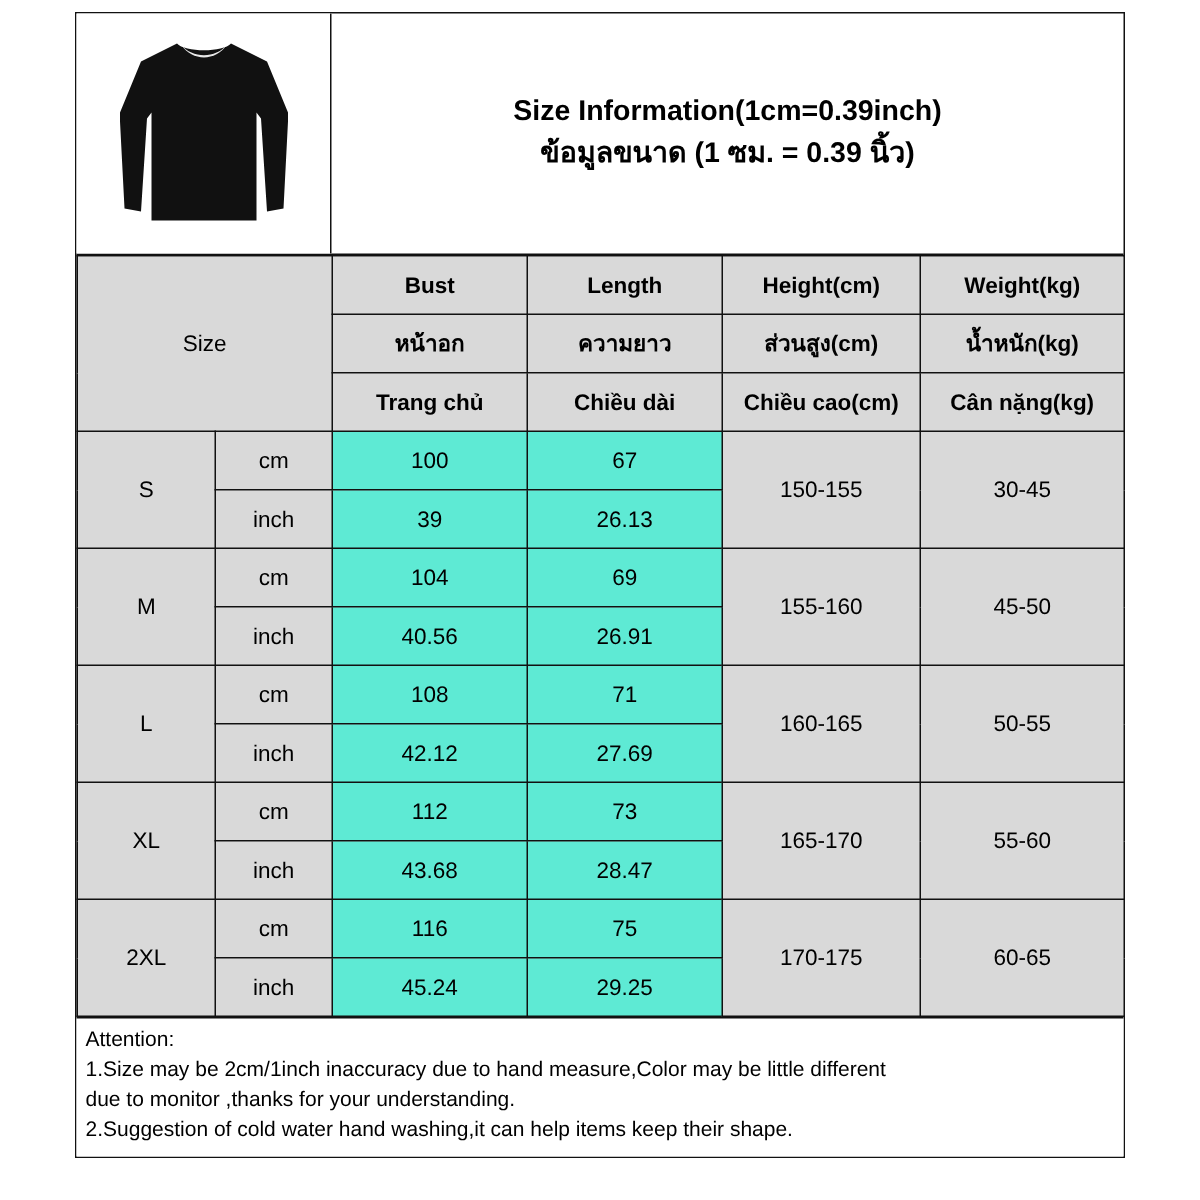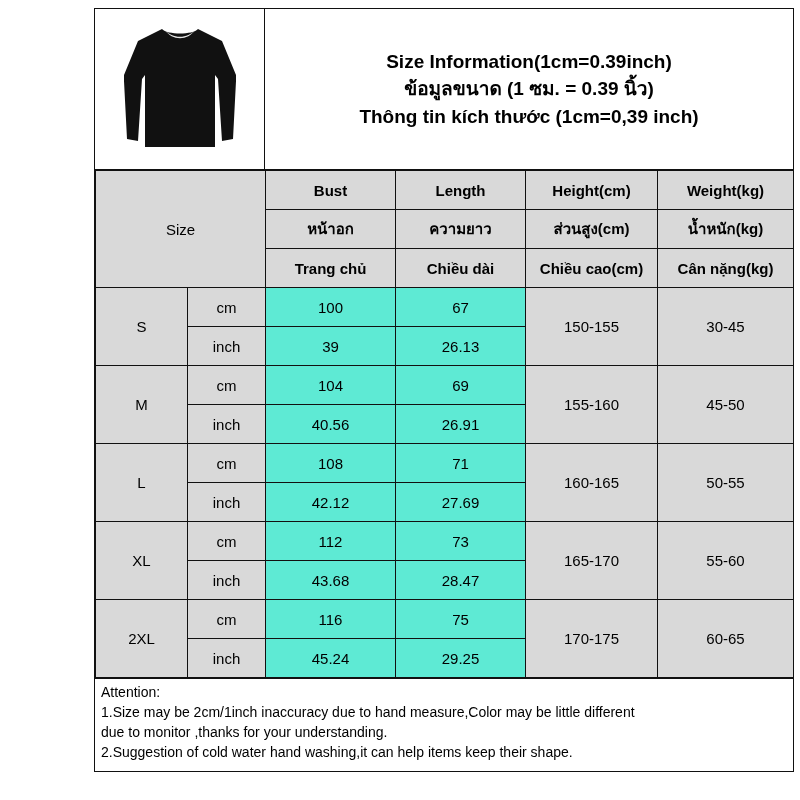--- a/index.html
+++ b/index.html
@@ -23,21 +23,20 @@
   }
 
   .chart {
     position: absolute;
     left: 50px;
     top: 8px;
     width: 700px;
     border: 1px solid #111;
     box-sizing: border-box;
     background: #fff;
-    margin-left: 44px;
   }
 
   
   .header-row {
     display: flex;
     height: 160px;
     border-bottom: 1px solid #111;
   }
   .header-img {
     width: 170px;
@@ -122,21 +121,20 @@
     <div class="header-row">
       <div class="header-img">
         <svg class="shirt-svg" width="140" height="140" viewBox="0 0 140 140">
           <path d="M52 10 C57 16, 83 16, 88 10 L112 22 L126 56 L126 62 L123 120 L112 122 L108 60 L105 56 L105 128 L35 128 L35 56 L32 60 L28 122 L17 120 L14 62 L14 56 L28 22 Z" fill="#111111"></path>
           <path d="M55 11 C62 22, 78 22, 85 11 C78 20, 62 20, 55 11 Z" fill="#ffffff" opacity="0.9"></path>
         </svg>
       </div>
       <div class="header-text">
         <div class="line">Size Information(1cm=0.39inch)</div>
         <div class="line">ข้อมูลขนาด (1 ซม. = 0.39 นิ้ว)</div>
-        <div class="line">Thông tin kích thước (1cm=0,39 inch)</div>
       </div>
     </div>
 
     <table class="sizes">
       <colgroup>
         <col class="col-size">
         <col class="col-unit">
         <col class="col-bust">
         <col class="col-length">
         <col class="col-height">

